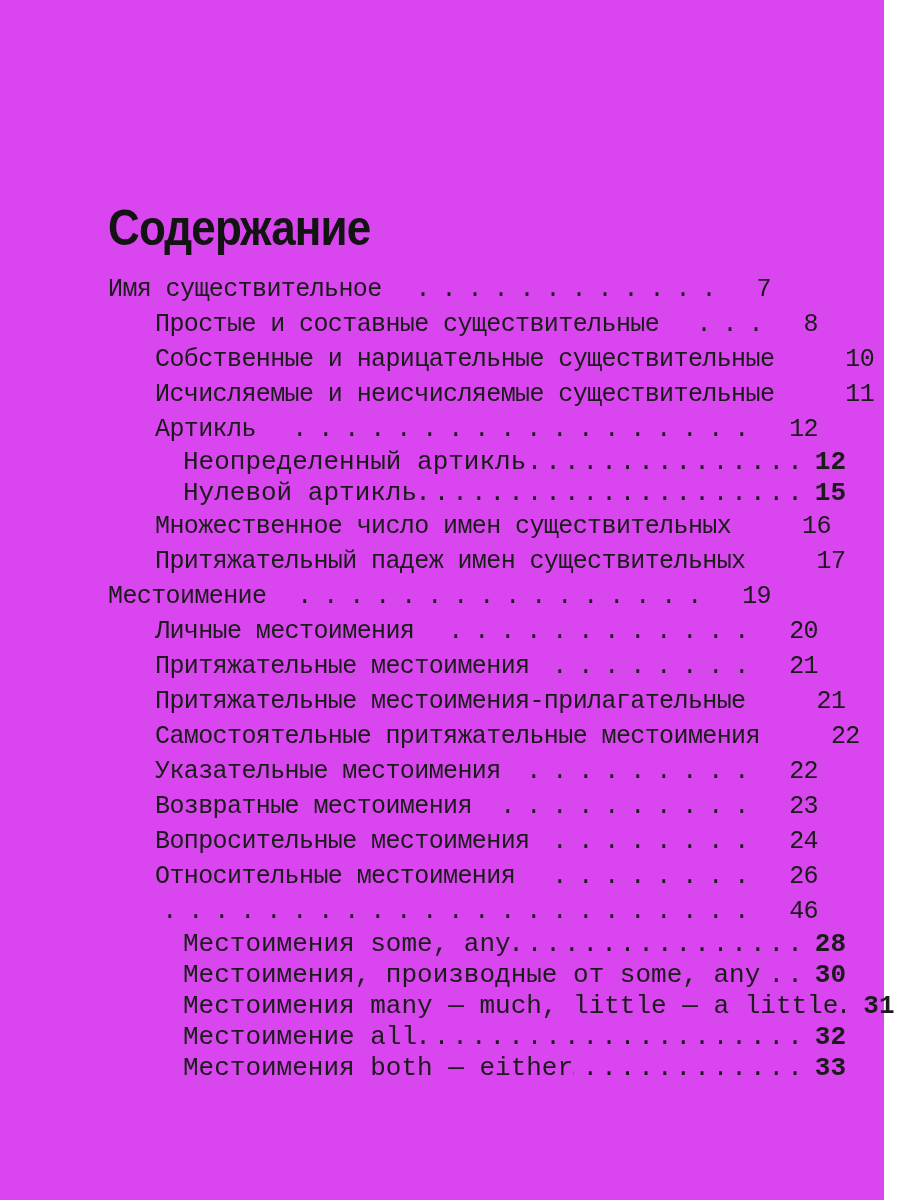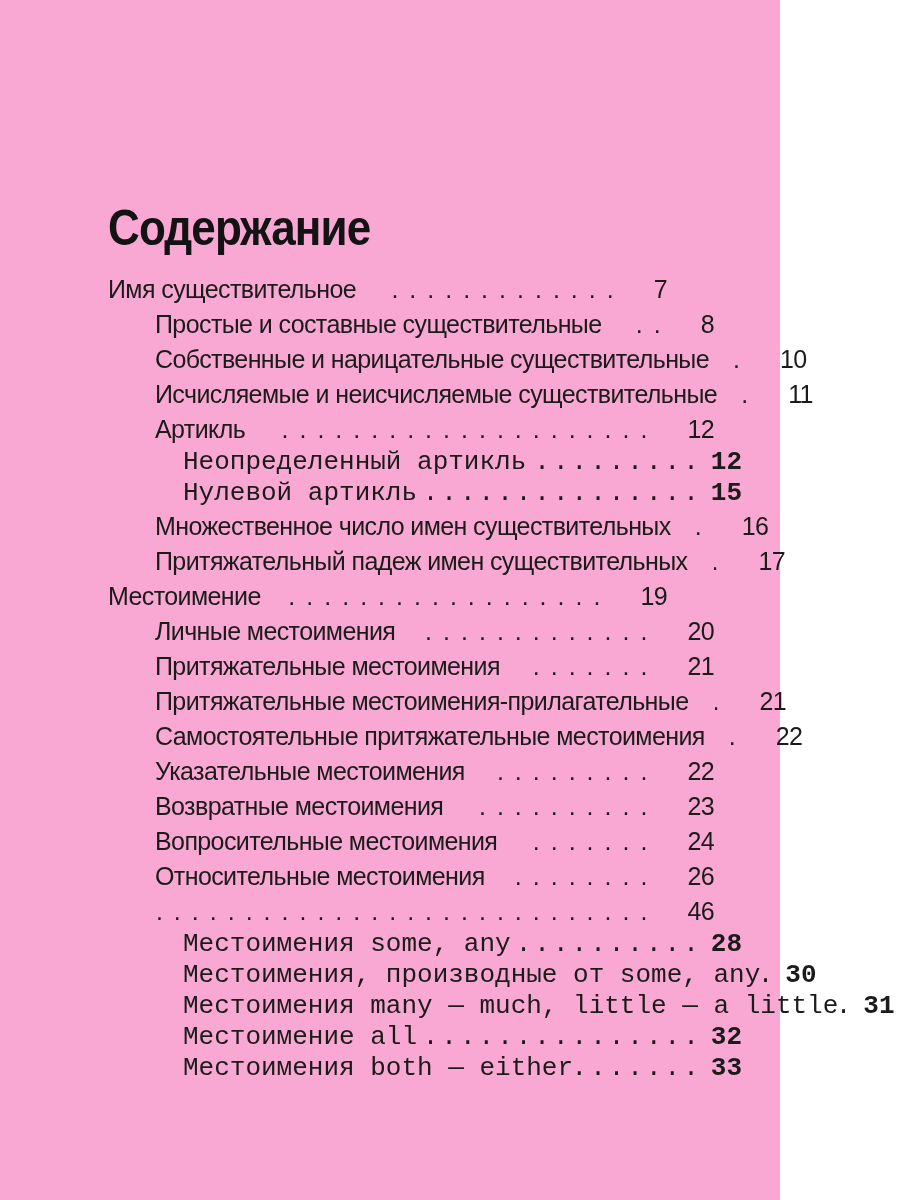--- a/index.html
+++ b/index.html
@@ -8,24 +8,24 @@
     background: #ffffff;
   }
   body {
     width: 900px;
     height: 1200px;
     overflow: hidden;
     color: #1b1b1b;
   }
   .page {
     box-sizing: border-box;
-    width: 780px;
+    width: 884px;
     height: 1200px;
     padding: 200px 113px 0 108px;
-    background: #f9a8d4;
+    background: #d946ef;
   }
   .toc-title {
     margin: 0 0 16px 0;
     font-family: "Liberation Sans", sans-serif;
     font-weight: 700;
     font-size: 50px;
     line-height: 56px;
     letter-spacing: -1px;
     color: #131313;
     transform: scaleX(0.88);
@@ -33,21 +33,21 @@
     white-space: nowrap;
   }
   .toc-list { width: 100%; }
 
   .toc-row {
     display: flex;
     align-items: baseline;
     width: 100%;
   }
   .toc-row.sans {
-    font-family: Liberation Sans, sans-serif;
+    font-family: Liberation Mono, monospace;
     font-stretch: condensed;
     font-size: 25px;
     line-height: 35px;
     letter-spacing: -0.6px;
     gap: 26px;
   }
   .toc-row.serif {
     font-family: Liberation Mono, monospace;
     font-size: 26px;
     line-height: 31px;

